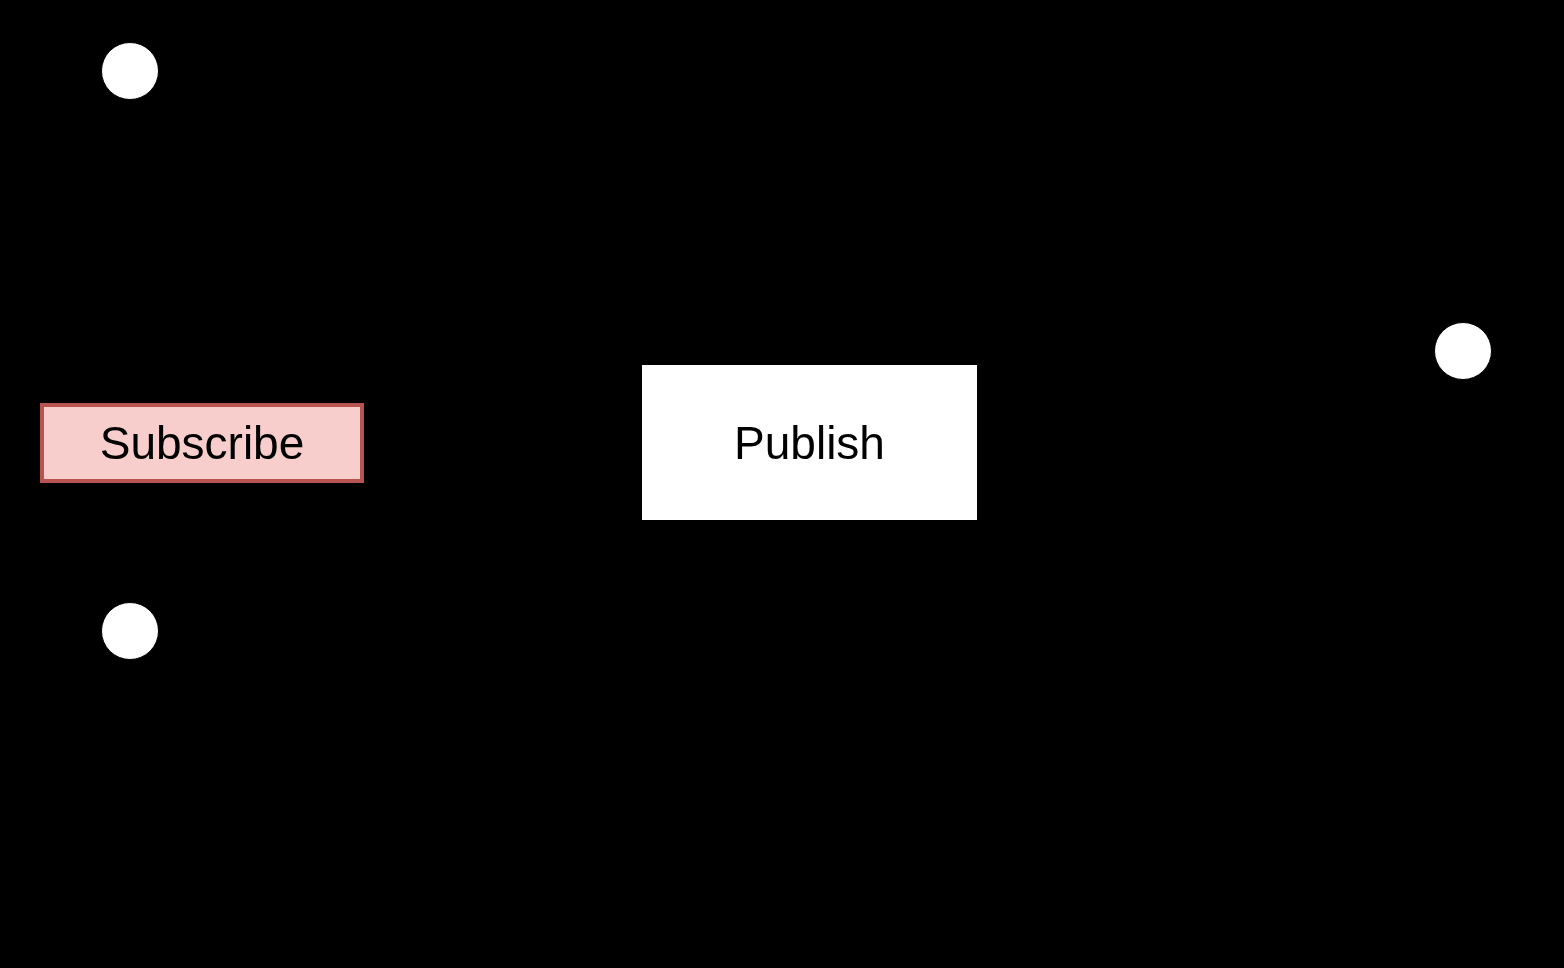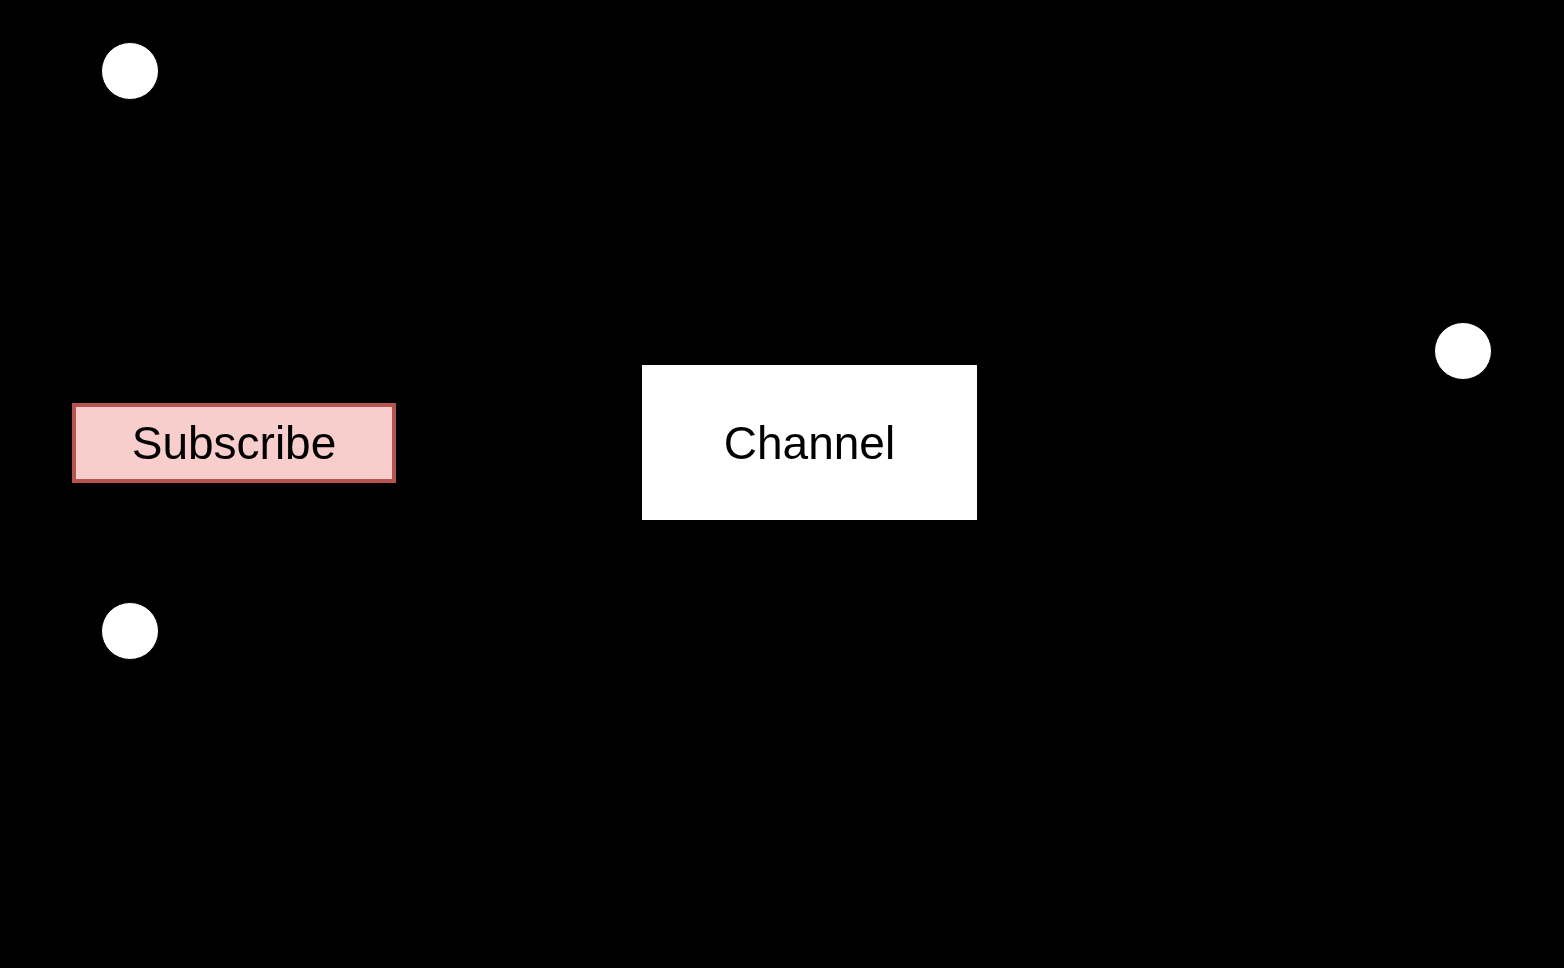--- a/index.html
+++ b/index.html
@@ -35,21 +35,20 @@
     color: #000000;
     font-size: 46px;
     line-height: 1;
     letter-spacing: 0px;
   }
 
   
   .box-action {
     background: #f8cecc;
     border: 4px solid #b85450;
-    margin-left: 32px;
   }
 
   
   .box-channel {
     background: #ffffff;
     border: 1px solid #000000;
   }
 
   
   .endpoint {
@@ -98,17 +97,17 @@
 
   <div id="endpoint-subscriber-b" class="endpoint"></div>
 
   <div id="endpoint-publisher" class="endpoint"></div>
 
   <div id="node-subscribe" class="node box-action">
     <span class="node-label">Subscribe</span>
   </div>
 
   <div id="node-channel" class="node box-channel">
-    <span class="node-label">Channel</span>
+    <span class="node-label">Publish</span>
   </div>
 
 
 </div>
 
 </body></html>

